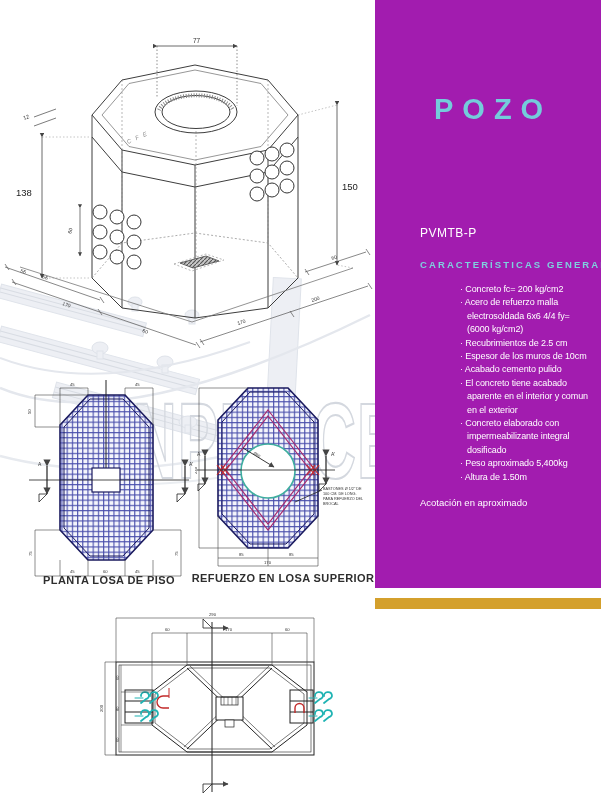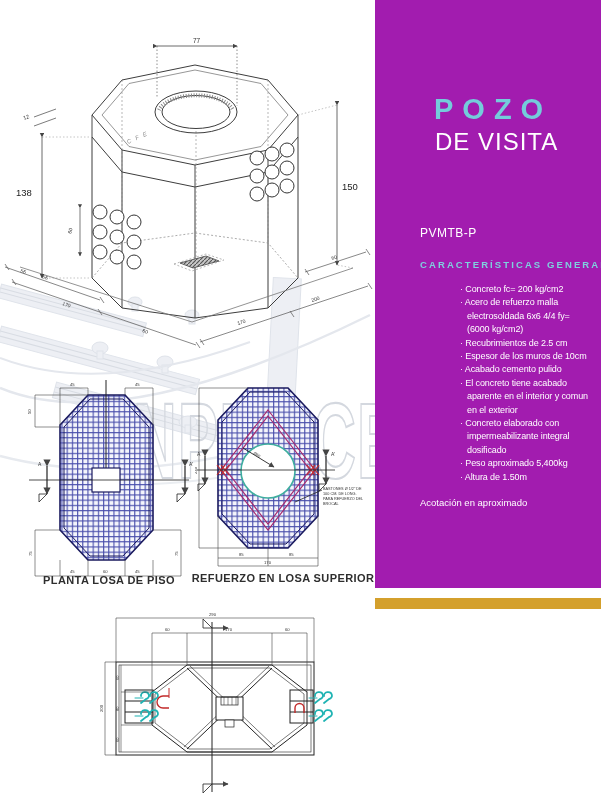--- a/index.html
+++ b/index.html
@@ -384,21 +384,20 @@
         <line x1="56" y1="113" x2="87" y2="113"></line>
     </g>
     <text x="38" y="100" transform="rotate(-90 38 100)" font-size="4.2" fill="#333">200</text>
     <text x="54" y="68" transform="rotate(-90 54 68)" font-size="4" fill="#333">60</text>
     <text x="54" y="99" transform="rotate(-90 54 99)" font-size="4" fill="#333">80</text>
     <text x="54" y="130" transform="rotate(-90 54 130)" font-size="4" fill="#333">60</text>
   </svg>
 
   <aside class="side-panel">
     <div class="panel-title1">POZO</div>
-    <div class="panel-title2">DE VISITA</div>
     <div class="panel-model">PVMTB-P</div>
     <div class="panel-heading">CARACTERÍSTICAS GENERALES</div>
     <ul class="panel-specs">
       <li>Concreto fc= 200 kg/cm2</li>
       <li>Acero de refuerzo malla electrosoldada 6x6 4/4  fy=(6000 kg/cm2)</li>
       <li>Recubrimientos de 2.5 cm</li>
       <li>Espesor de los muros de 10cm</li>
       <li>Acabado cemento pulido</li>
       <li>El concreto tiene acabado  aparente en el interior y comun en el exterior</li>
       <li>Concreto elaborado con impermeabilizante integral dosificado</li>

